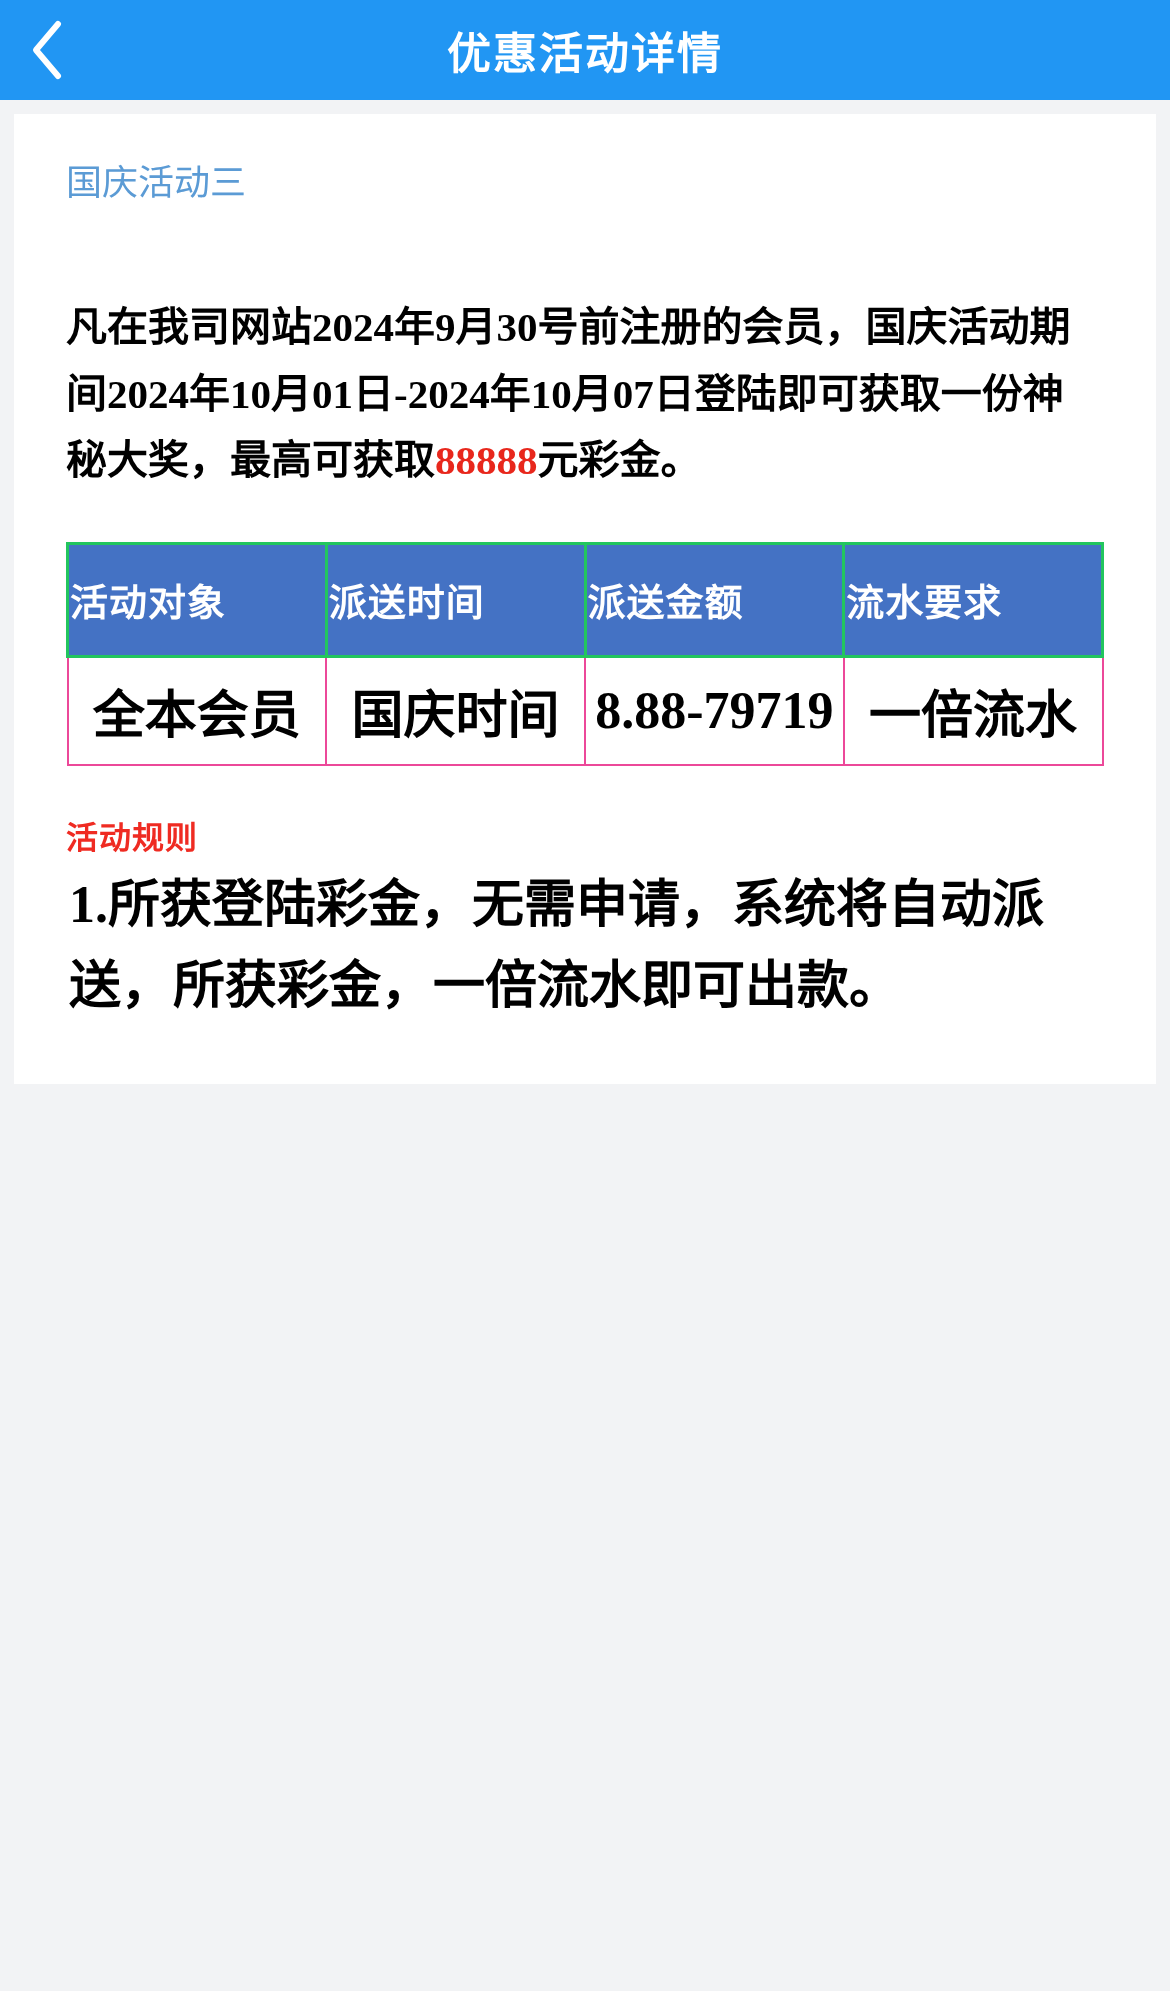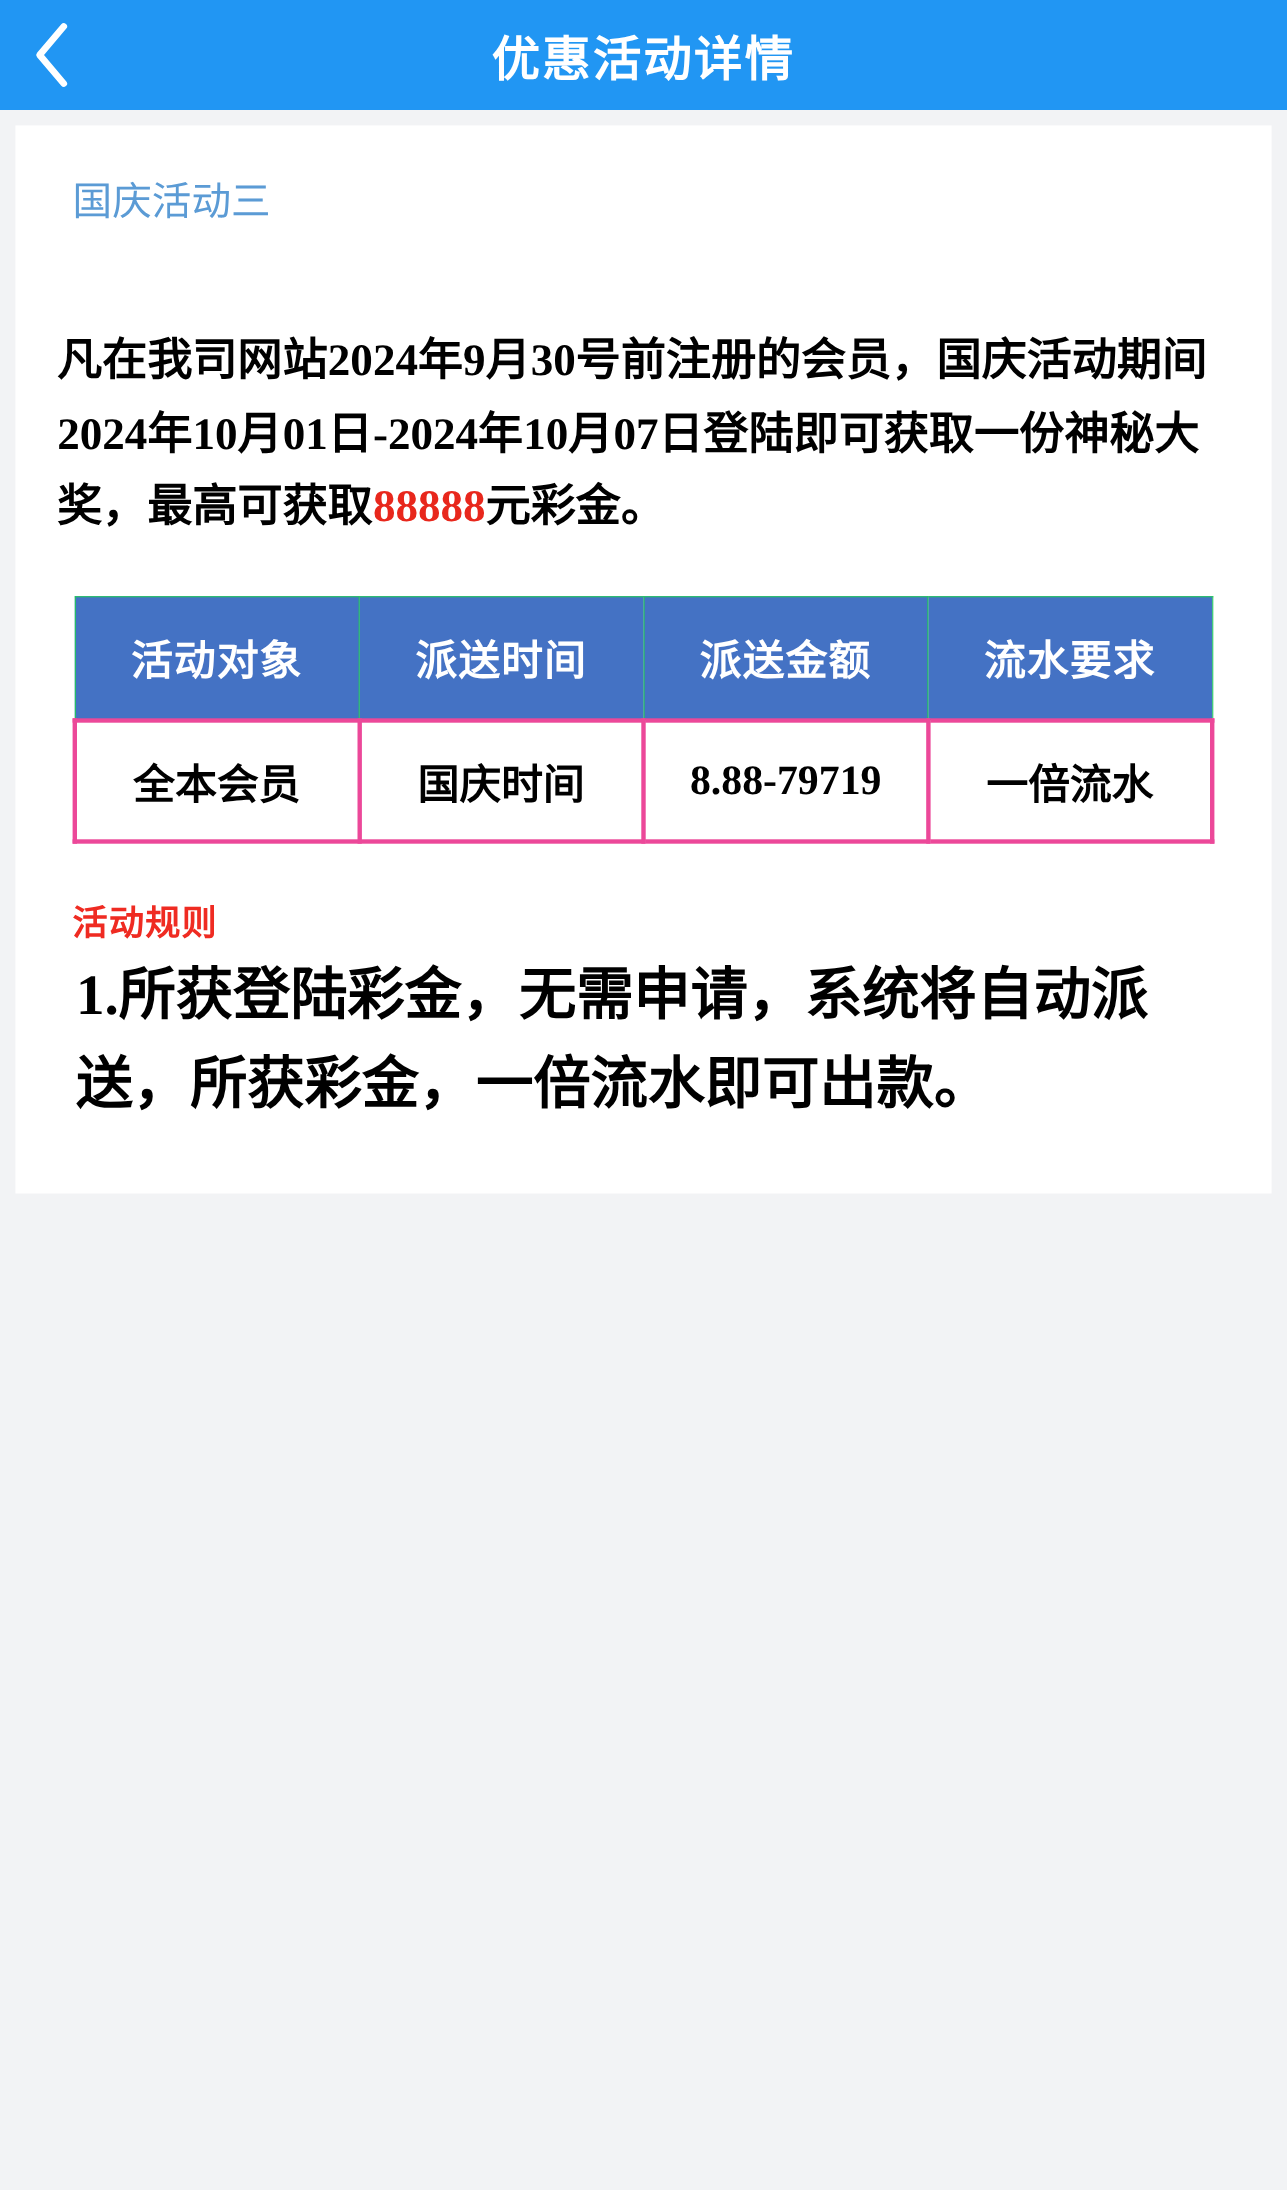--- a/index.html
+++ b/index.html
@@ -72,21 +72,21 @@
     color: #5b9bd5;
     font-size: 36px;
     line-height: 1.4;
     font-family: "Liberation Sans", sans-serif;
     margin: 10px 0 0 26px;
     display: inline-block;
     cursor: pointer;
   }
 
   .intro {
-    margin: 86px 26px 0 12px;
+    margin: 86px 26px 0 26px;
     font-size: 41px;
     line-height: 1.62;
     color: #000000;
     font-weight: bold;
     font-family: "Liberation Serif", serif;
     letter-spacing: 0px;
   }
   .intro .hl {
     color: #e8271c;
   }
@@ -99,32 +99,32 @@
     border-collapse: collapse;
     width: 100%;
     table-layout: fixed;
   }
   table.promo-table th {
     background: #4472c4;
     color: #ffffff;
     font-size: 38px;
     font-weight: bold;
     height: 108px;
-    border: 1px solid #22c55e;
-    text-align: center;
+    border: 3px solid #22c55e;
+    text-align: left;
     font-family: "Liberation Sans", sans-serif;
     letter-spacing: 1px;
   }
   table.promo-table td {
     background: #ffffff;
     color: #000000;
-    font-size: 38px;
+    font-size: 52px;
     font-weight: bold;
     height: 104px;
-    border: 4px solid #ec4899;
+    border: 2px solid #ec4899;
     text-align: center;
     font-family: "Liberation Serif", serif;
   }
 
   
   .rules-title {
     margin: 46px 26px 0 26px;
     color: #ef2b22;
     font-size: 32px;
     font-weight: bold;

